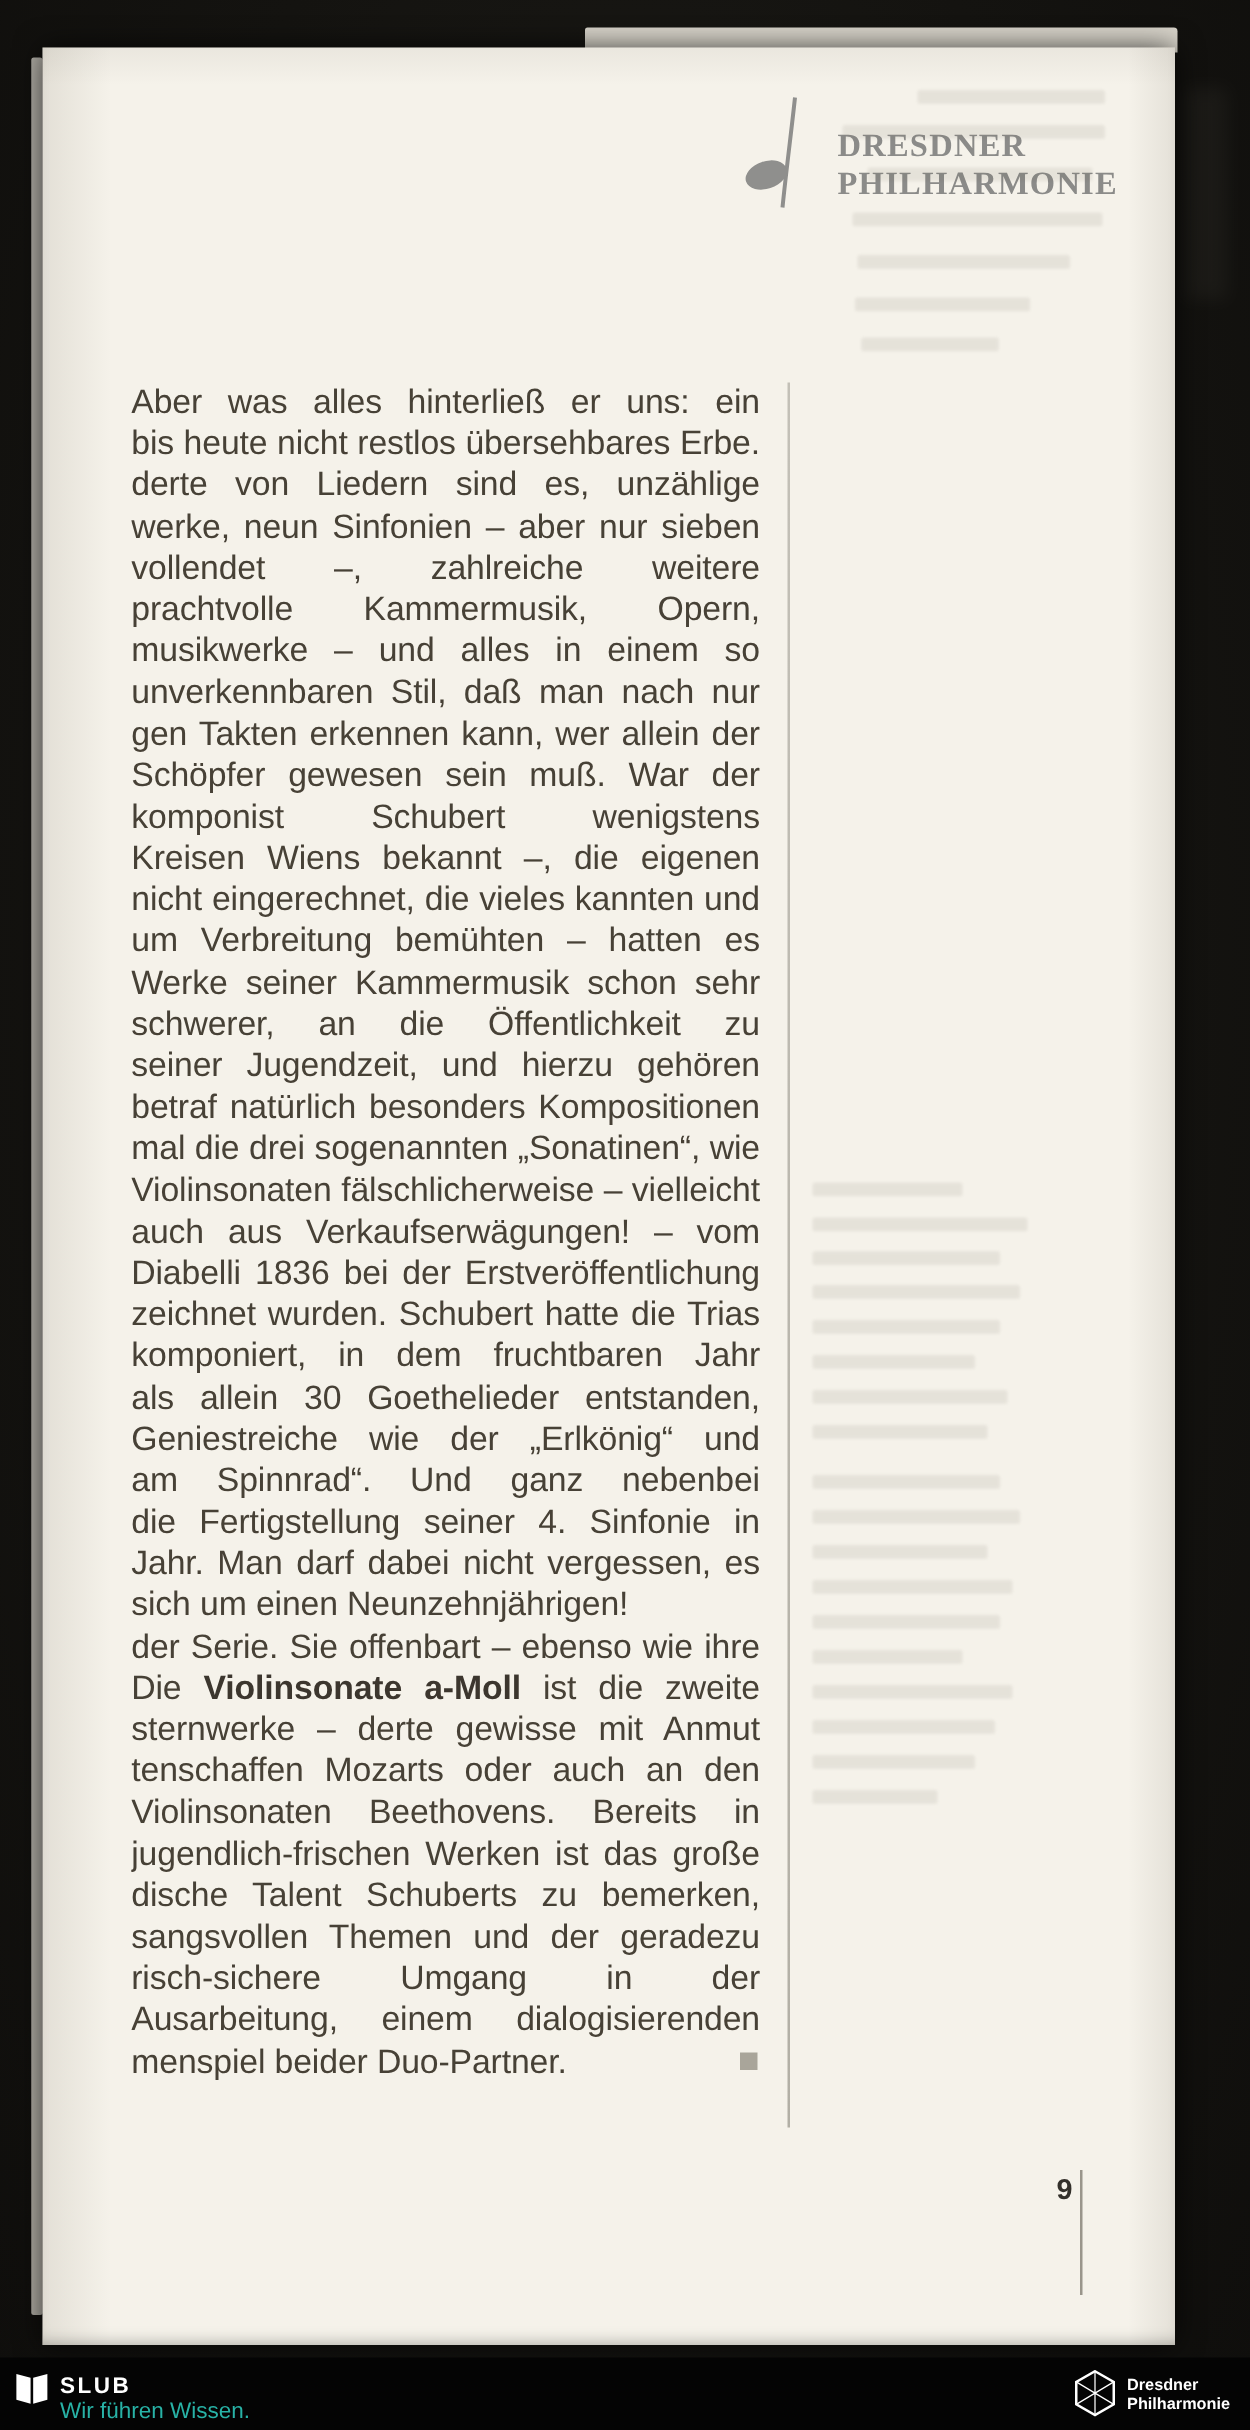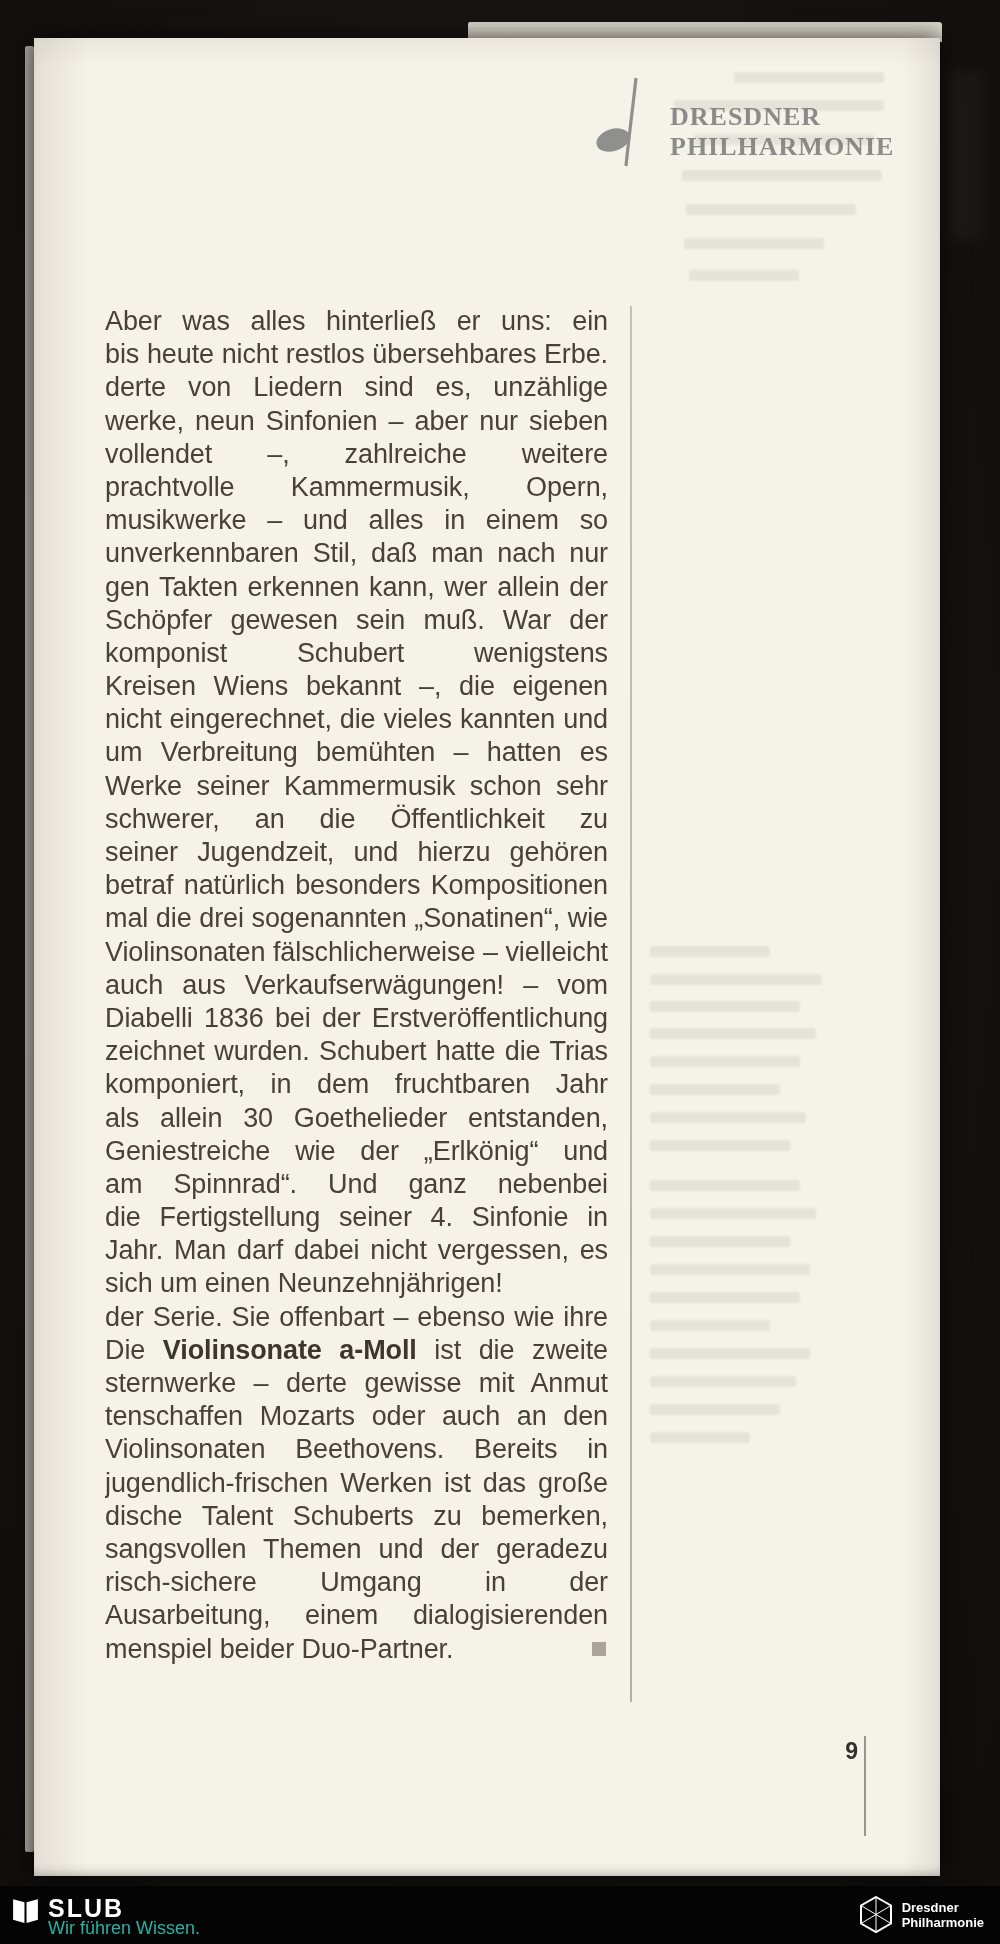--- a/index.html
+++ b/index.html
@@ -53,21 +53,21 @@
   .pagenum { position:absolute; left:794px; top:1700px; width:30px; text-align:right;
     font-size:23px; font-weight:bold; color:#33302a; }
   .pagenum-rule { position:absolute; left:830px; top:1698px; width:1.5px; height:100px; background:#9a968c; }
 
   
   .footer { position:absolute; left:0; bottom:0; width:1000px; height:58px; background:#040404;
     display:flex; align-items:center; justify-content:space-between; box-sizing:border-box;
     padding:0 16px 0 10px; }
   .footer-left { display:flex; align-items:flex-start; cursor:pointer; }
   .slub-col { margin-left:7px; }
-  .slub-word { color:#ffffff; font-weight:bold; font-size:25px; letter-spacing:2px; line-height:26px; }
+  .slub-word { color:#ffffff; font-weight:bold; font-size:18px; letter-spacing:2px; line-height:26px; }
   .slub-tag { color:#28b2a6; font-size:18px; line-height:15px; }
   .footer-right { display:flex; align-items:center; cursor:pointer; }
   .dp-col { margin-left:9px; color:#ffffff; font-weight:bold; font-size:13px; line-height:15px; }
 </style>
 </head>
 <body>
 
 <div id="stage">
 
   <div class="edge-top"></div>

